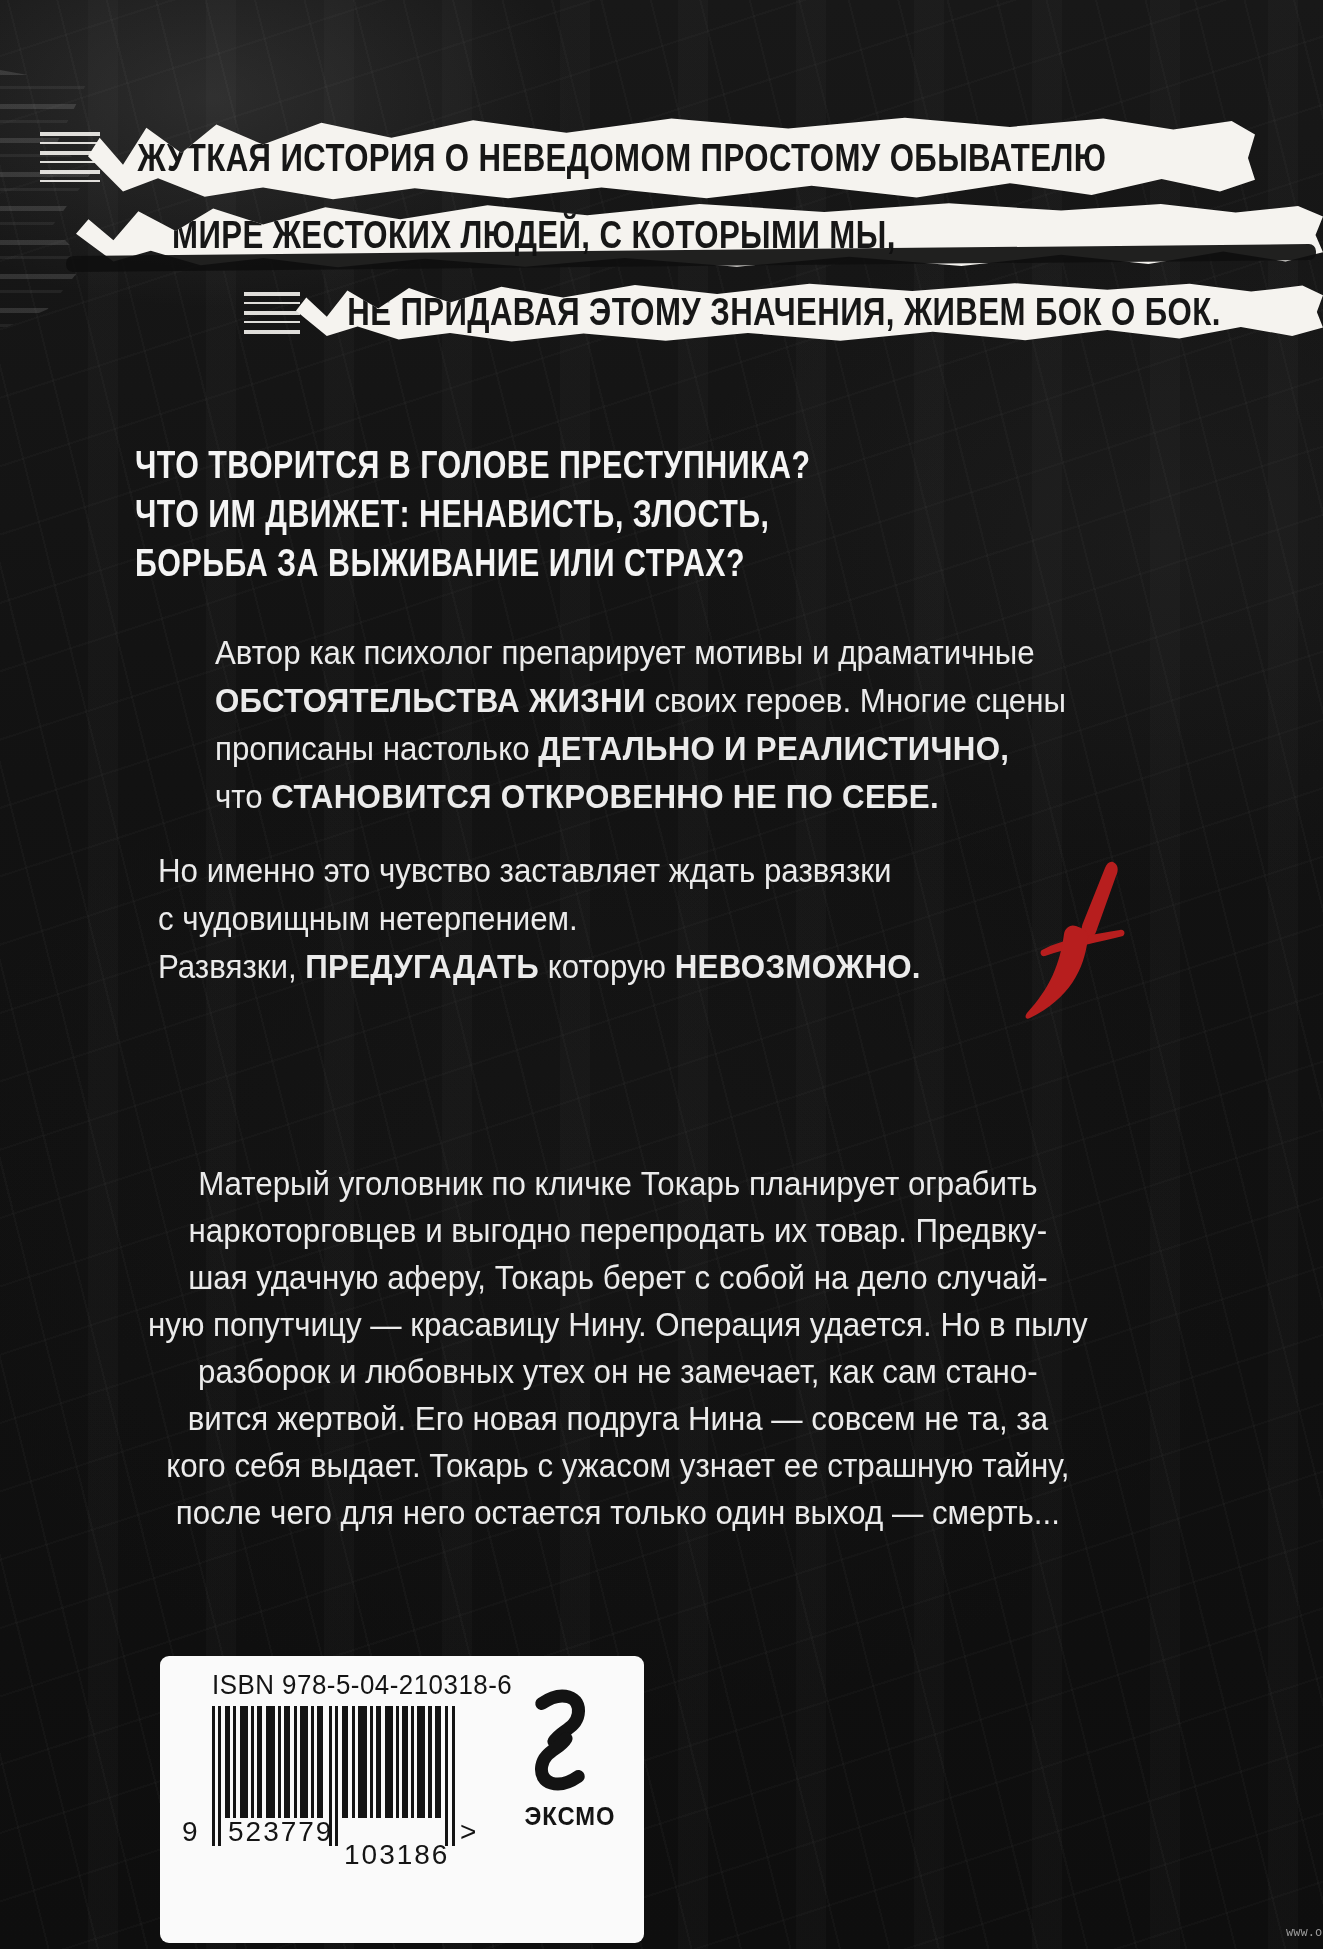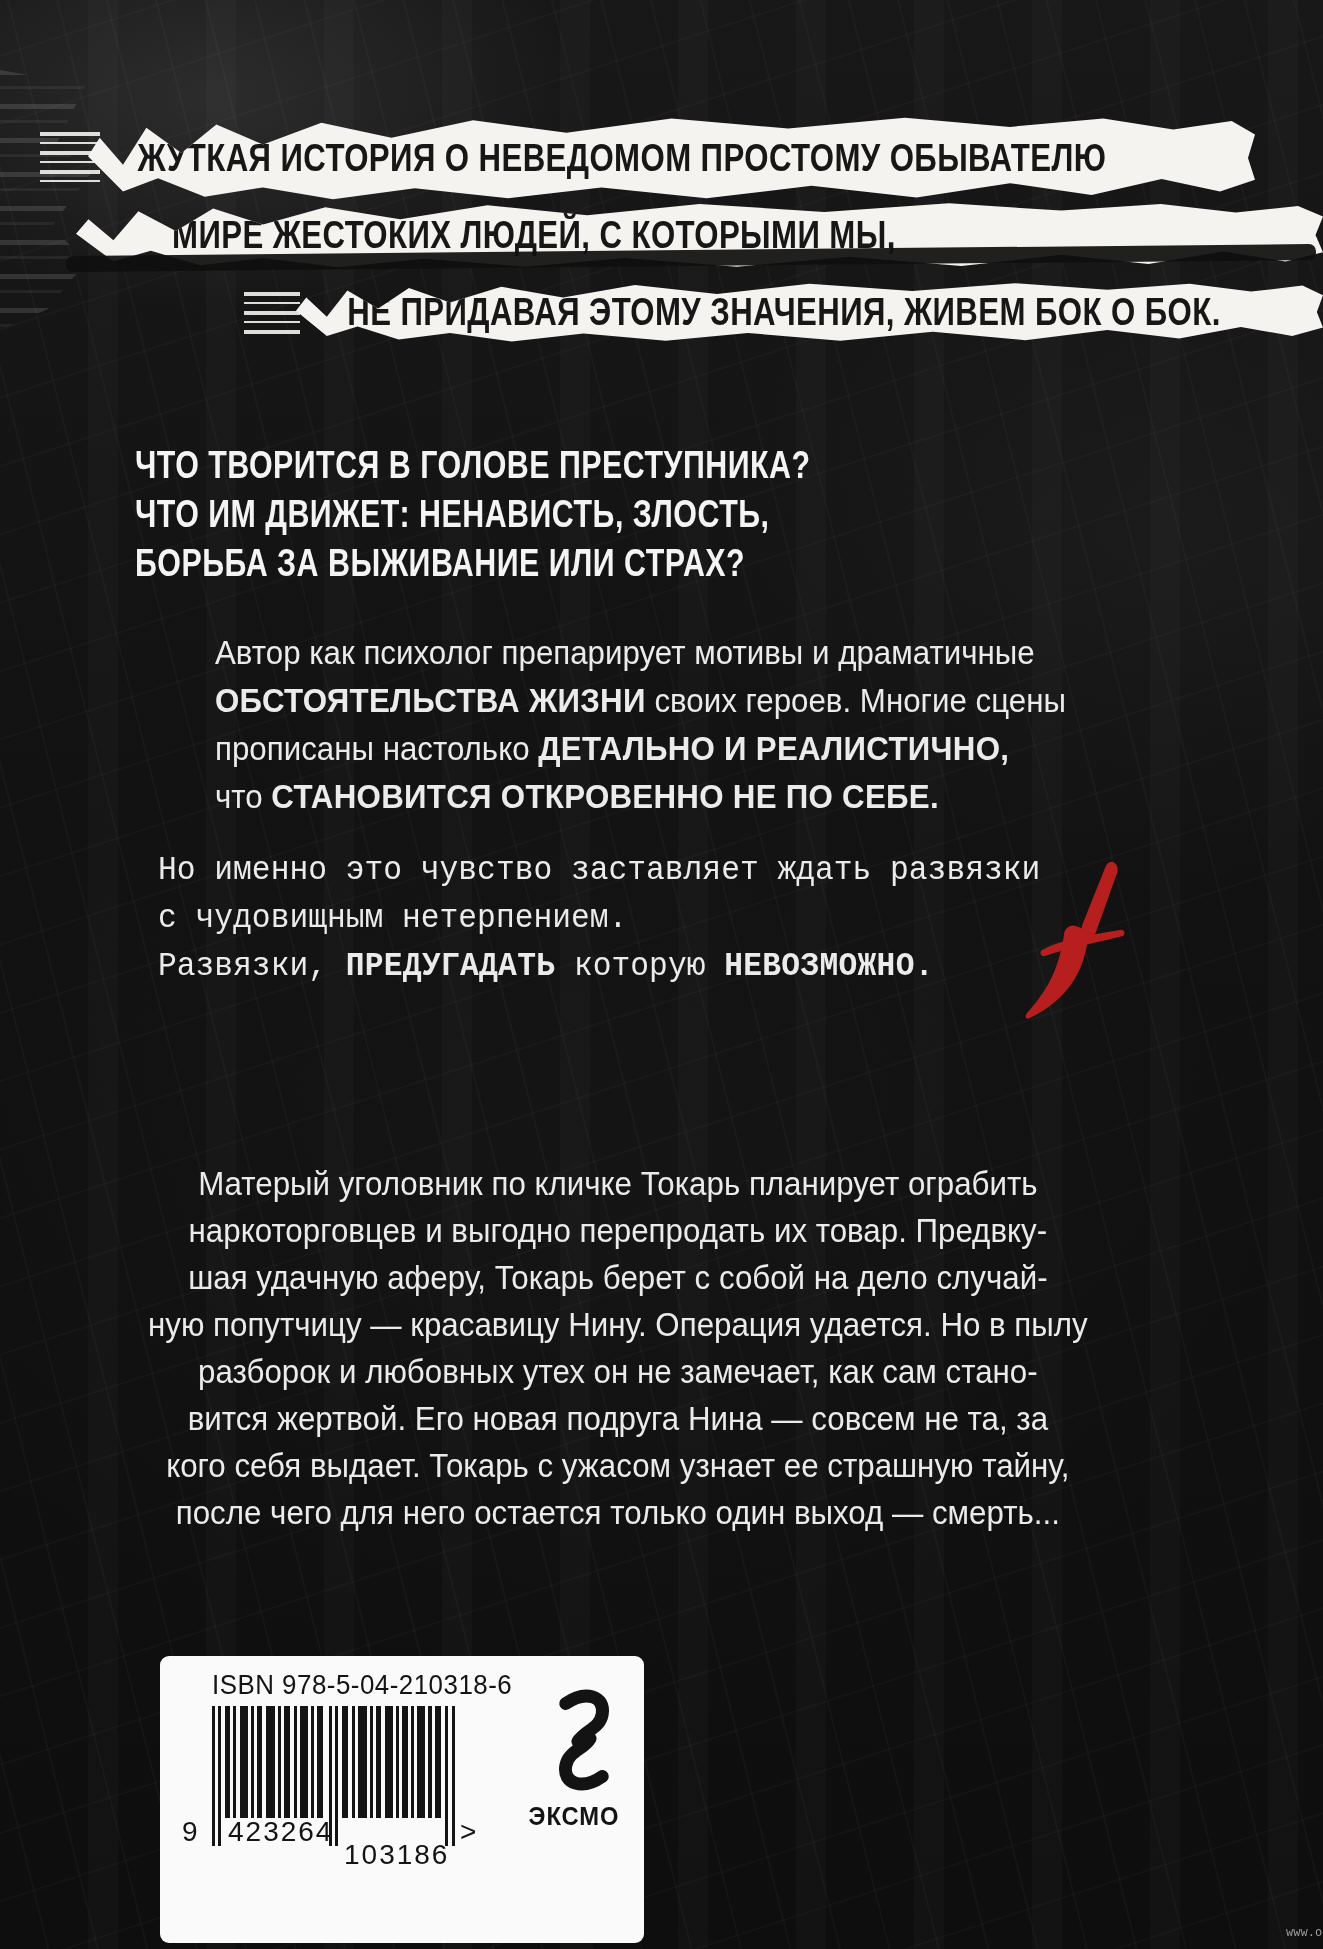--- a/index.html
+++ b/index.html
@@ -54,21 +54,21 @@
   .dagger{ position:absolute; left:1012px; top:846px; width:152px; height:188px; }
 
   .panel{
     position:absolute; left:160px; top:1656px; width:484px; height:287px;
     background:#fafafa; border-radius:9px; color:#141414;
   }
   .isbn-label{ position:absolute; left:52px; top:14px; font-size:27px; letter-spacing:.5px; white-space:nowrap; transform:scaleX(.96); transform-origin:left top;}
   .barcode-wrap{ position:absolute; left:52px; top:50px; width:250px; height:152px; }
   .bdigit{ position:absolute; top:110px; font-size:28px; letter-spacing:2px; white-space:nowrap; font-weight:400; }
   .d9{ left:-30px; } .g1{ left:16px; } .g2{ left:132px;margin-top:23px; } .gt{ left:248px; letter-spacing:0; }
-  .pub{ position:absolute; left:362px; top:30px; width:100px; text-align:right; }
+  .pub{ position:absolute; left:362px; top:30px; width:100px; text-align:left; }
   .pub-name{ font-weight:800; font-size:25px; letter-spacing:1px; margin-top:4px; transform:scaleX(.95); transform-origin:center top;}
   .watermark{
     position:absolute; left:1258px; top:1925px; font-family:"DejaVu Sans Mono", monospace;
     font-size:12px; color:#9a9a9a; white-space:nowrap;margin-left:28px;
   }
 </style>
 </head>
 <body>
 
 <div id="cover">
@@ -96,21 +96,21 @@
     <span class="hl">БОРЬБА ЗА ВЫЖИВАНИЕ ИЛИ СТРАХ?</span>
   </div>
 
   <div class="body-par" style="left:215px; top:628px;">
     <span class="ln">Автор как психолог препарирует мотивы и драматичные</span>
     <span class="ln"><b>ОБСТОЯТЕЛЬСТВА ЖИЗНИ</b><span> своих героев. Многие сцены</span></span>
     <span class="ln"><span>прописаны настолько </span><b>ДЕТАЛЬНО И РЕАЛИСТИЧНО,</b></span>
     <span class="ln"><span>что </span><b>СТАНОВИТСЯ ОТКРОВЕННО НЕ ПО СЕБЕ.</b></span>
   </div>
 
-  <div class="body-par" style="left:158px; top:846px;font-family:Liberation Mono, monospace;">
+  <div class="body-par" style="left:158px; top:846px;">
     <span class="ln">Но именно это чувство заставляет ждать развязки</span>
     <span class="ln">с чудовищным нетерпением.</span>
     <span class="ln"><span>Развязки, </span><b>ПРЕДУГАДАТЬ</b><span> которую </span><b>НЕВОЗМОЖНО.</b></span>
   </div>
 
   <svg class="dagger" viewBox="0 0 152 188">
     <g fill="#c01f1f" stroke="none" opacity="0.95">
 
       <path d="M101 16 C 106 18, 107 24, 104 30 L 84 86 C 82 92, 76 94, 72 90 C 69 87, 69 82, 71 77 L 93 22 C 95 17, 98 15, 101 16 Z"></path>
 
@@ -168,21 +168,21 @@
           <rect x="199" y="0" width="3" height="112"></rect>
             <rect x="205" y="0" width="8" height="112"></rect>
           <rect x="216" y="0" width="4" height="112"></rect>
             <rect x="223" y="0" width="6" height="112"></rect>
 
           <rect x="233" y="0" width="3" height="140"></rect>
             <rect x="240" y="0" width="3" height="140"></rect>
         </g>
       </svg>
       <span class="bdigit d9">9</span>
-      <span class="bdigit g1">423264</span>
+      <span class="bdigit g1">523779</span>
       <span class="bdigit g2">103186</span>
       <span class="bdigit gt">&gt;</span>
     </div>
 
     <div class="pub">
       <svg width="76" height="108" viewBox="0 0 100 140">
         <g fill="none" stroke="#131313" stroke-width="17" stroke-linecap="round">
           <path d="M 26 22 C 52 4, 78 12, 74 36 C 71 55, 50 58, 42 72"></path>
           <path d="M 74 118 C 48 136, 22 128, 26 104 C 29 85, 50 82, 58 68"></path>
         </g>

